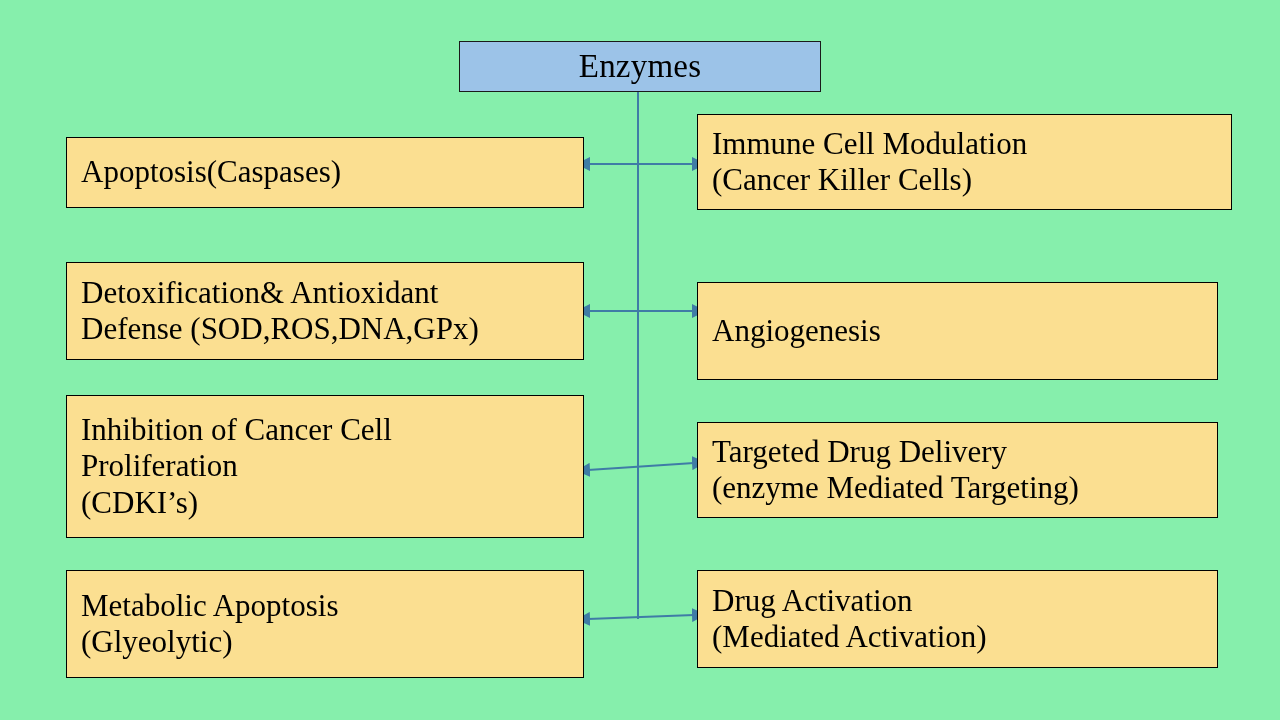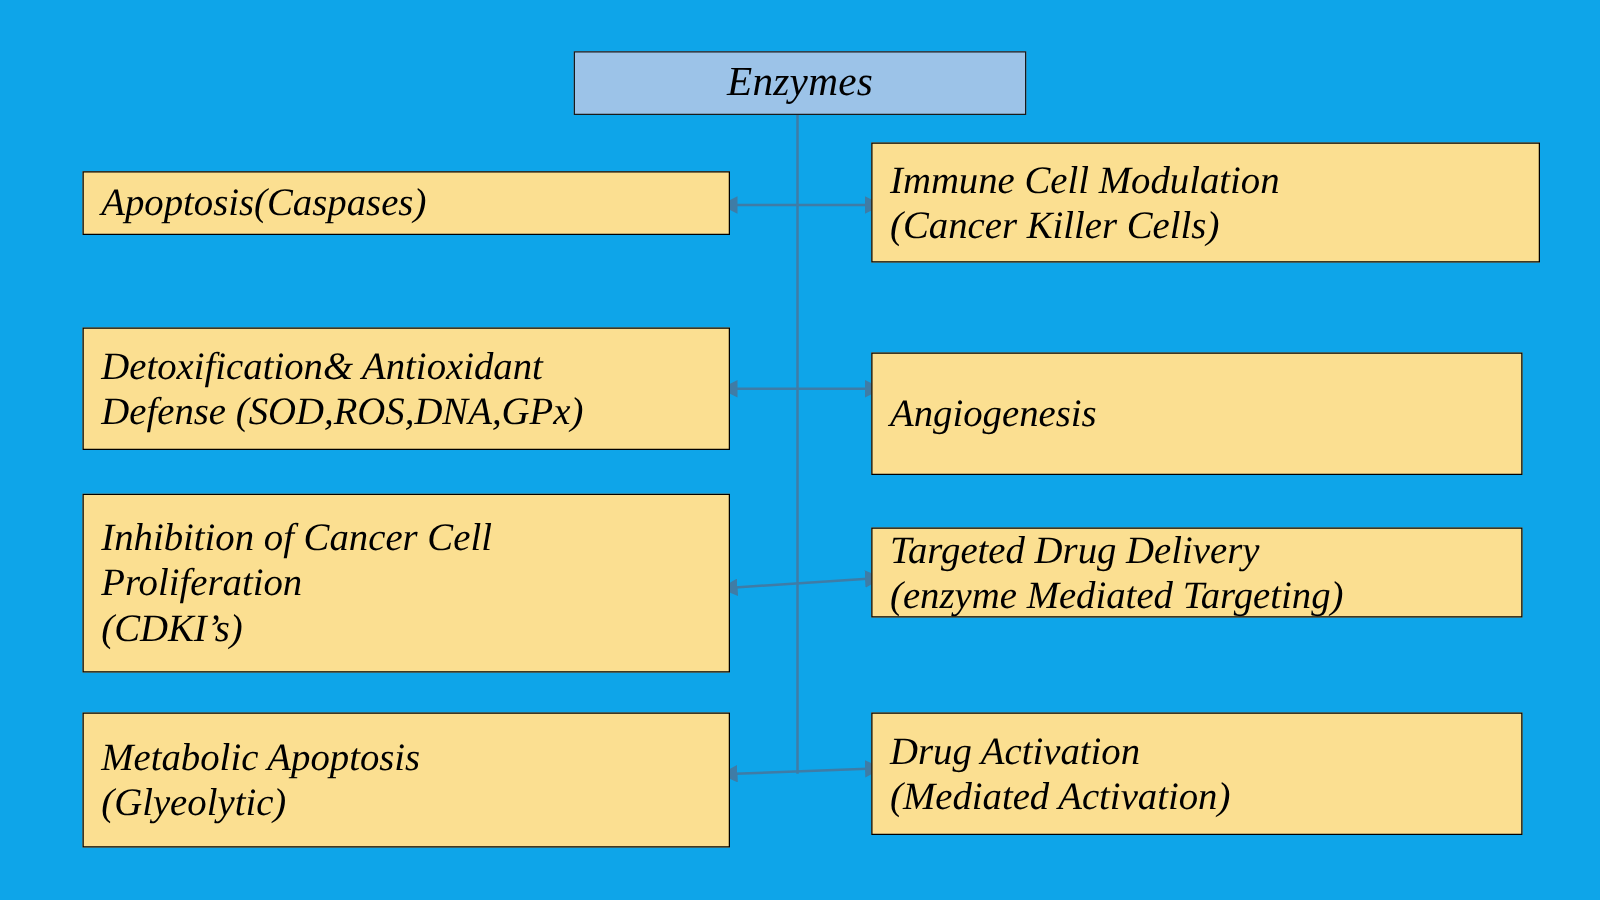--- a/index.html
+++ b/index.html
@@ -11,22 +11,21 @@
     width: 1280px;
     height: 720px;
     overflow: hidden;
     font-family: "Liberation Serif", "DejaVu Serif", serif;
     color: #000000;
   }
   #canvas {
     position: relative;
     width: 1280px;
     height: 720px;
-    background: #0ea5e9;
-    font-style: italic;
+    background: #86efac;
   }
 
   
   #connectors {
     position: absolute;
     left: 0;
     top: 0;
     width: 1280px;
     height: 720px;
     pointer-events: none;
@@ -64,29 +63,29 @@
     background: #FBDF91;
   }
   .node.leaf .line {
     font-size: 31px;
   }
 
   
   #node-root      { left: 459px; top: 41px;  width: 362px; height: 51px; }
 
   
-  #node-apoptosis { left: 66px;  top: 137px; width: 518px; height: 51px; }
+  #node-apoptosis { left: 66px;  top: 137px; width: 518px; height: 71px; }
   #node-detox     { left: 66px;  top: 262px; width: 518px; height: 98px; }
   #node-inhibit   { left: 66px;  top: 395px; width: 518px; height: 143px; }
   #node-metabolic { left: 66px;  top: 570px; width: 518px; height: 108px; }
 
   
   #node-immune    { left: 697px; top: 114px; width: 535px; height: 96px; }
   #node-angio     { left: 697px; top: 262px; width: 521px; height: 98px; margin-top: 20px; }
-  #node-targeted  { left: 697px; top: 422px; width: 521px; height: 72px; }
+  #node-targeted  { left: 697px; top: 422px; width: 521px; height: 96px; }
   #node-drugact   { left: 697px; top: 570px; width: 521px; height: 98px; }
 </style>
 </head>
 <body>
 
 <div id="canvas">
 
   <svg id="connectors" viewBox="0 0 1280 720" width="1280" height="720">
     <defs>
       <marker id="ah-start" markerWidth="7" markerHeight="7" refX="6" refY="3.5" orient="auto" markerUnits="strokeWidth">

